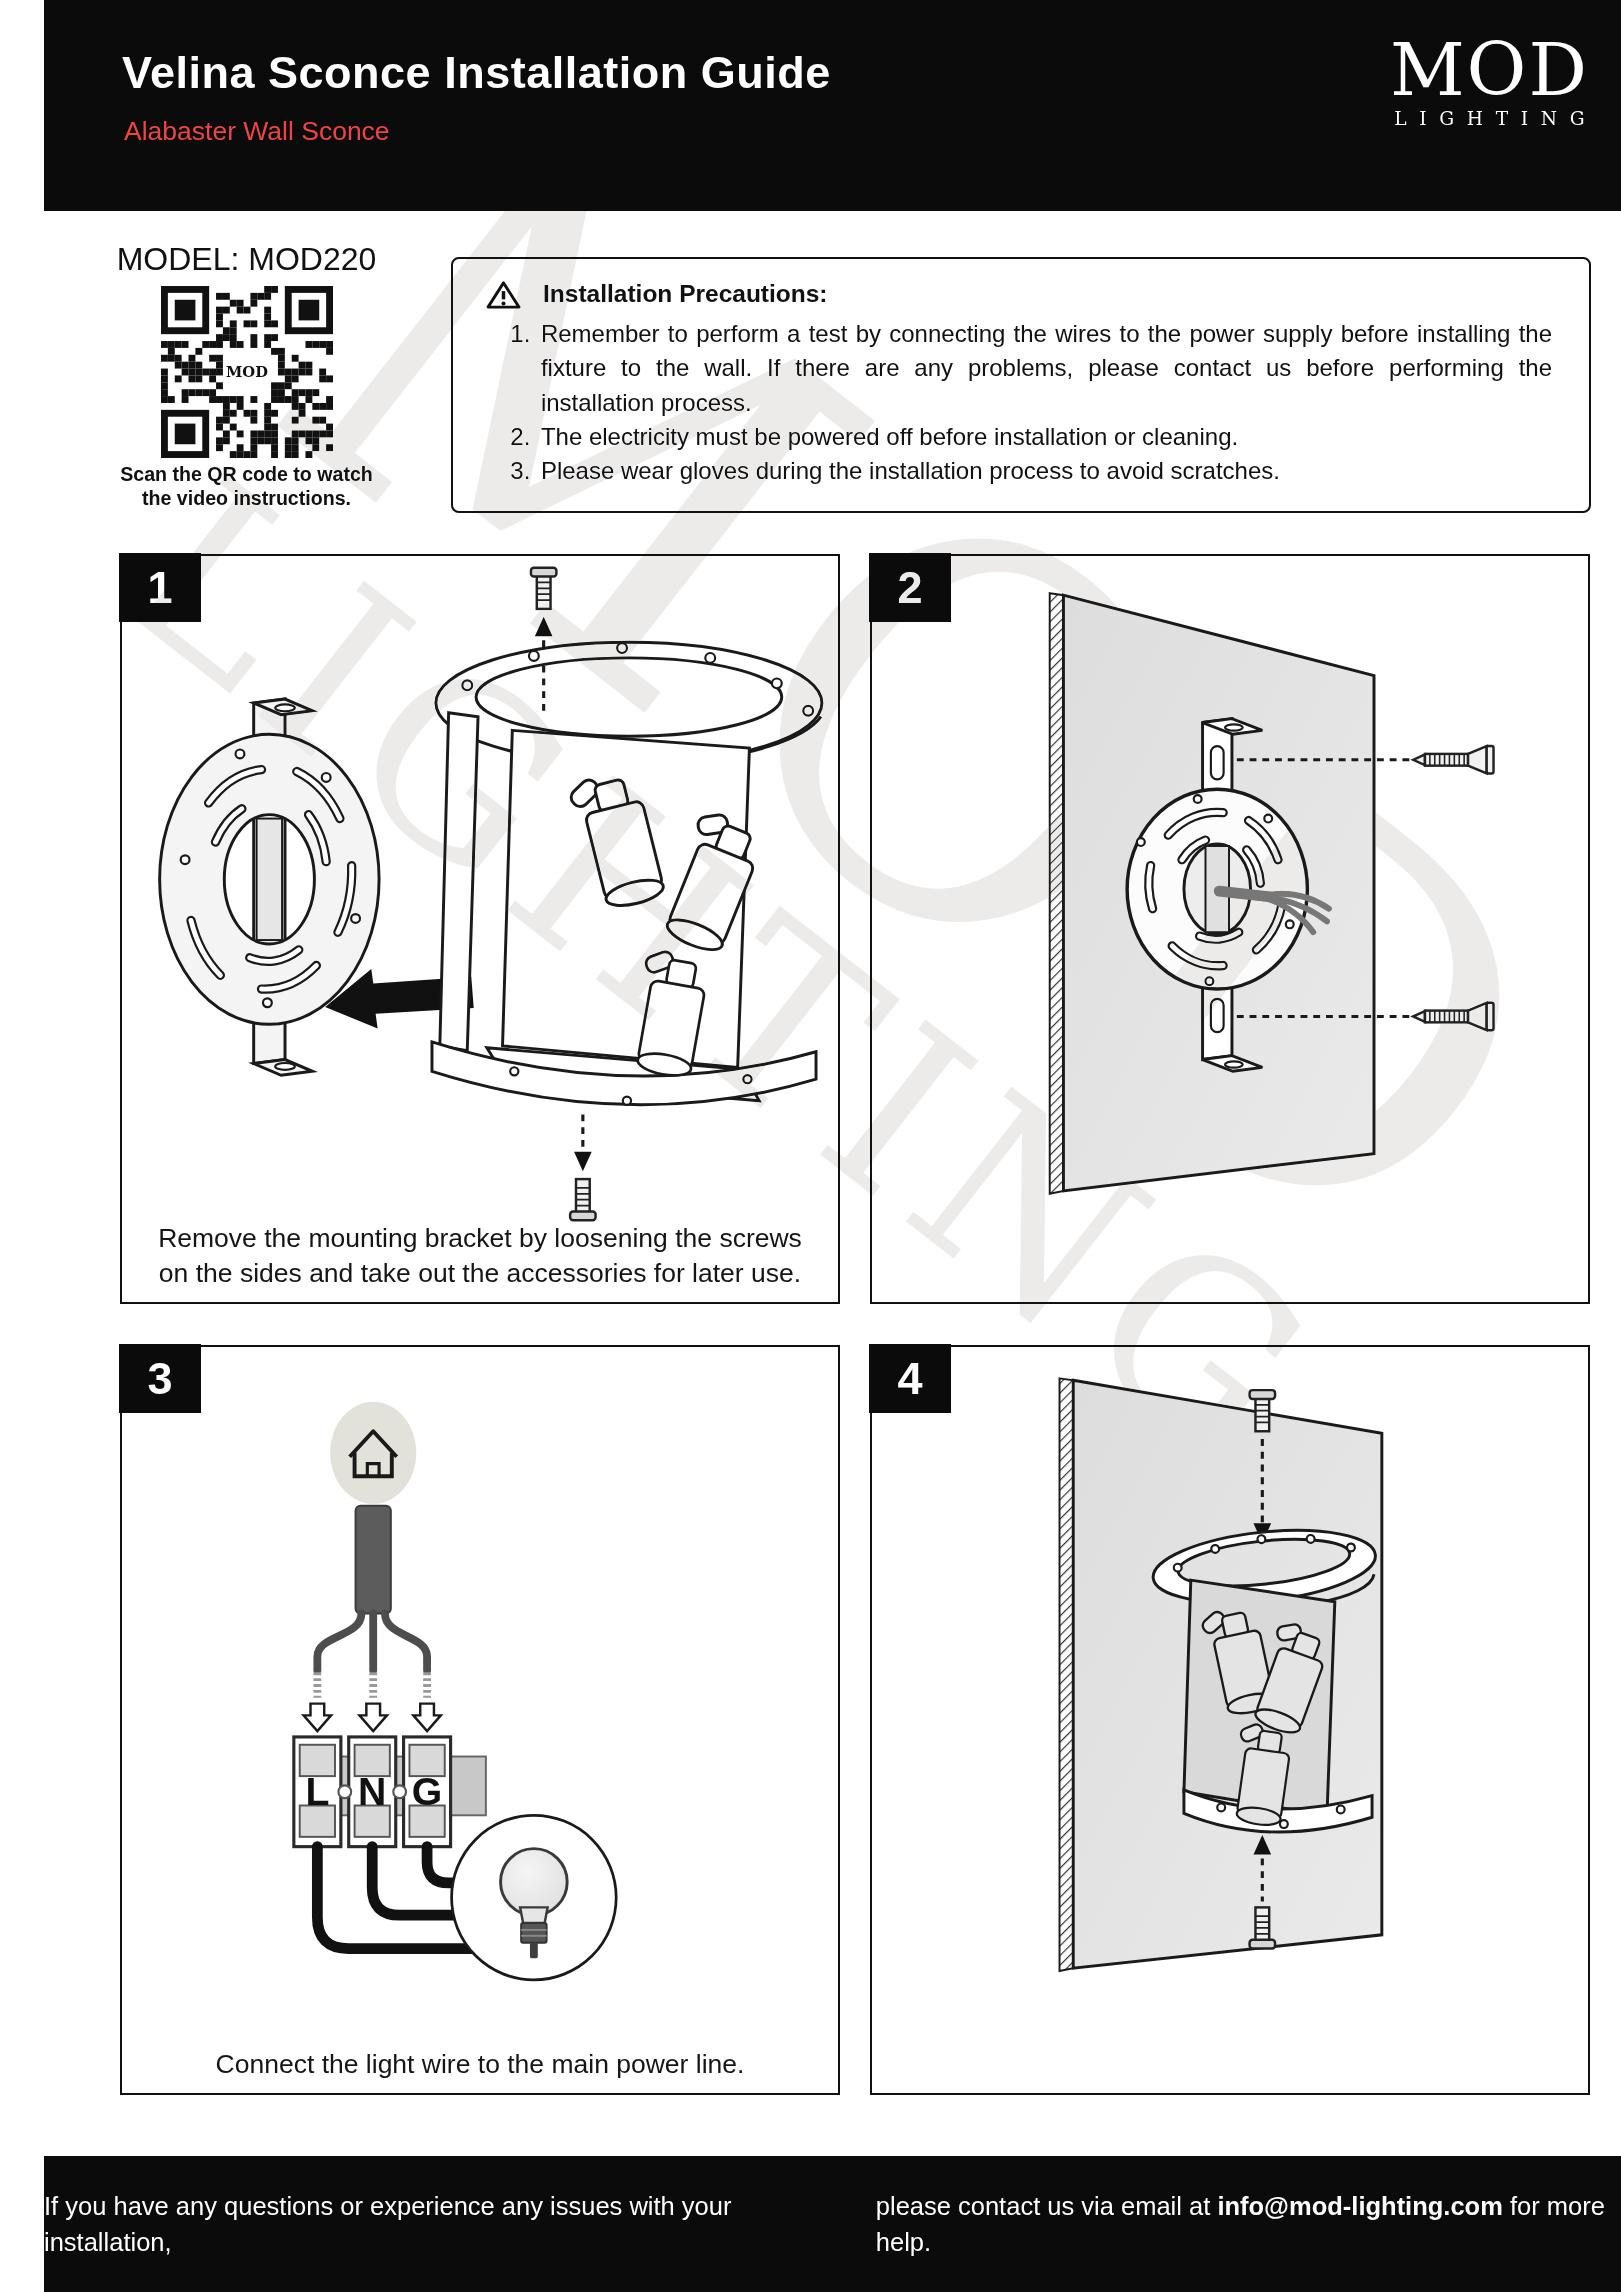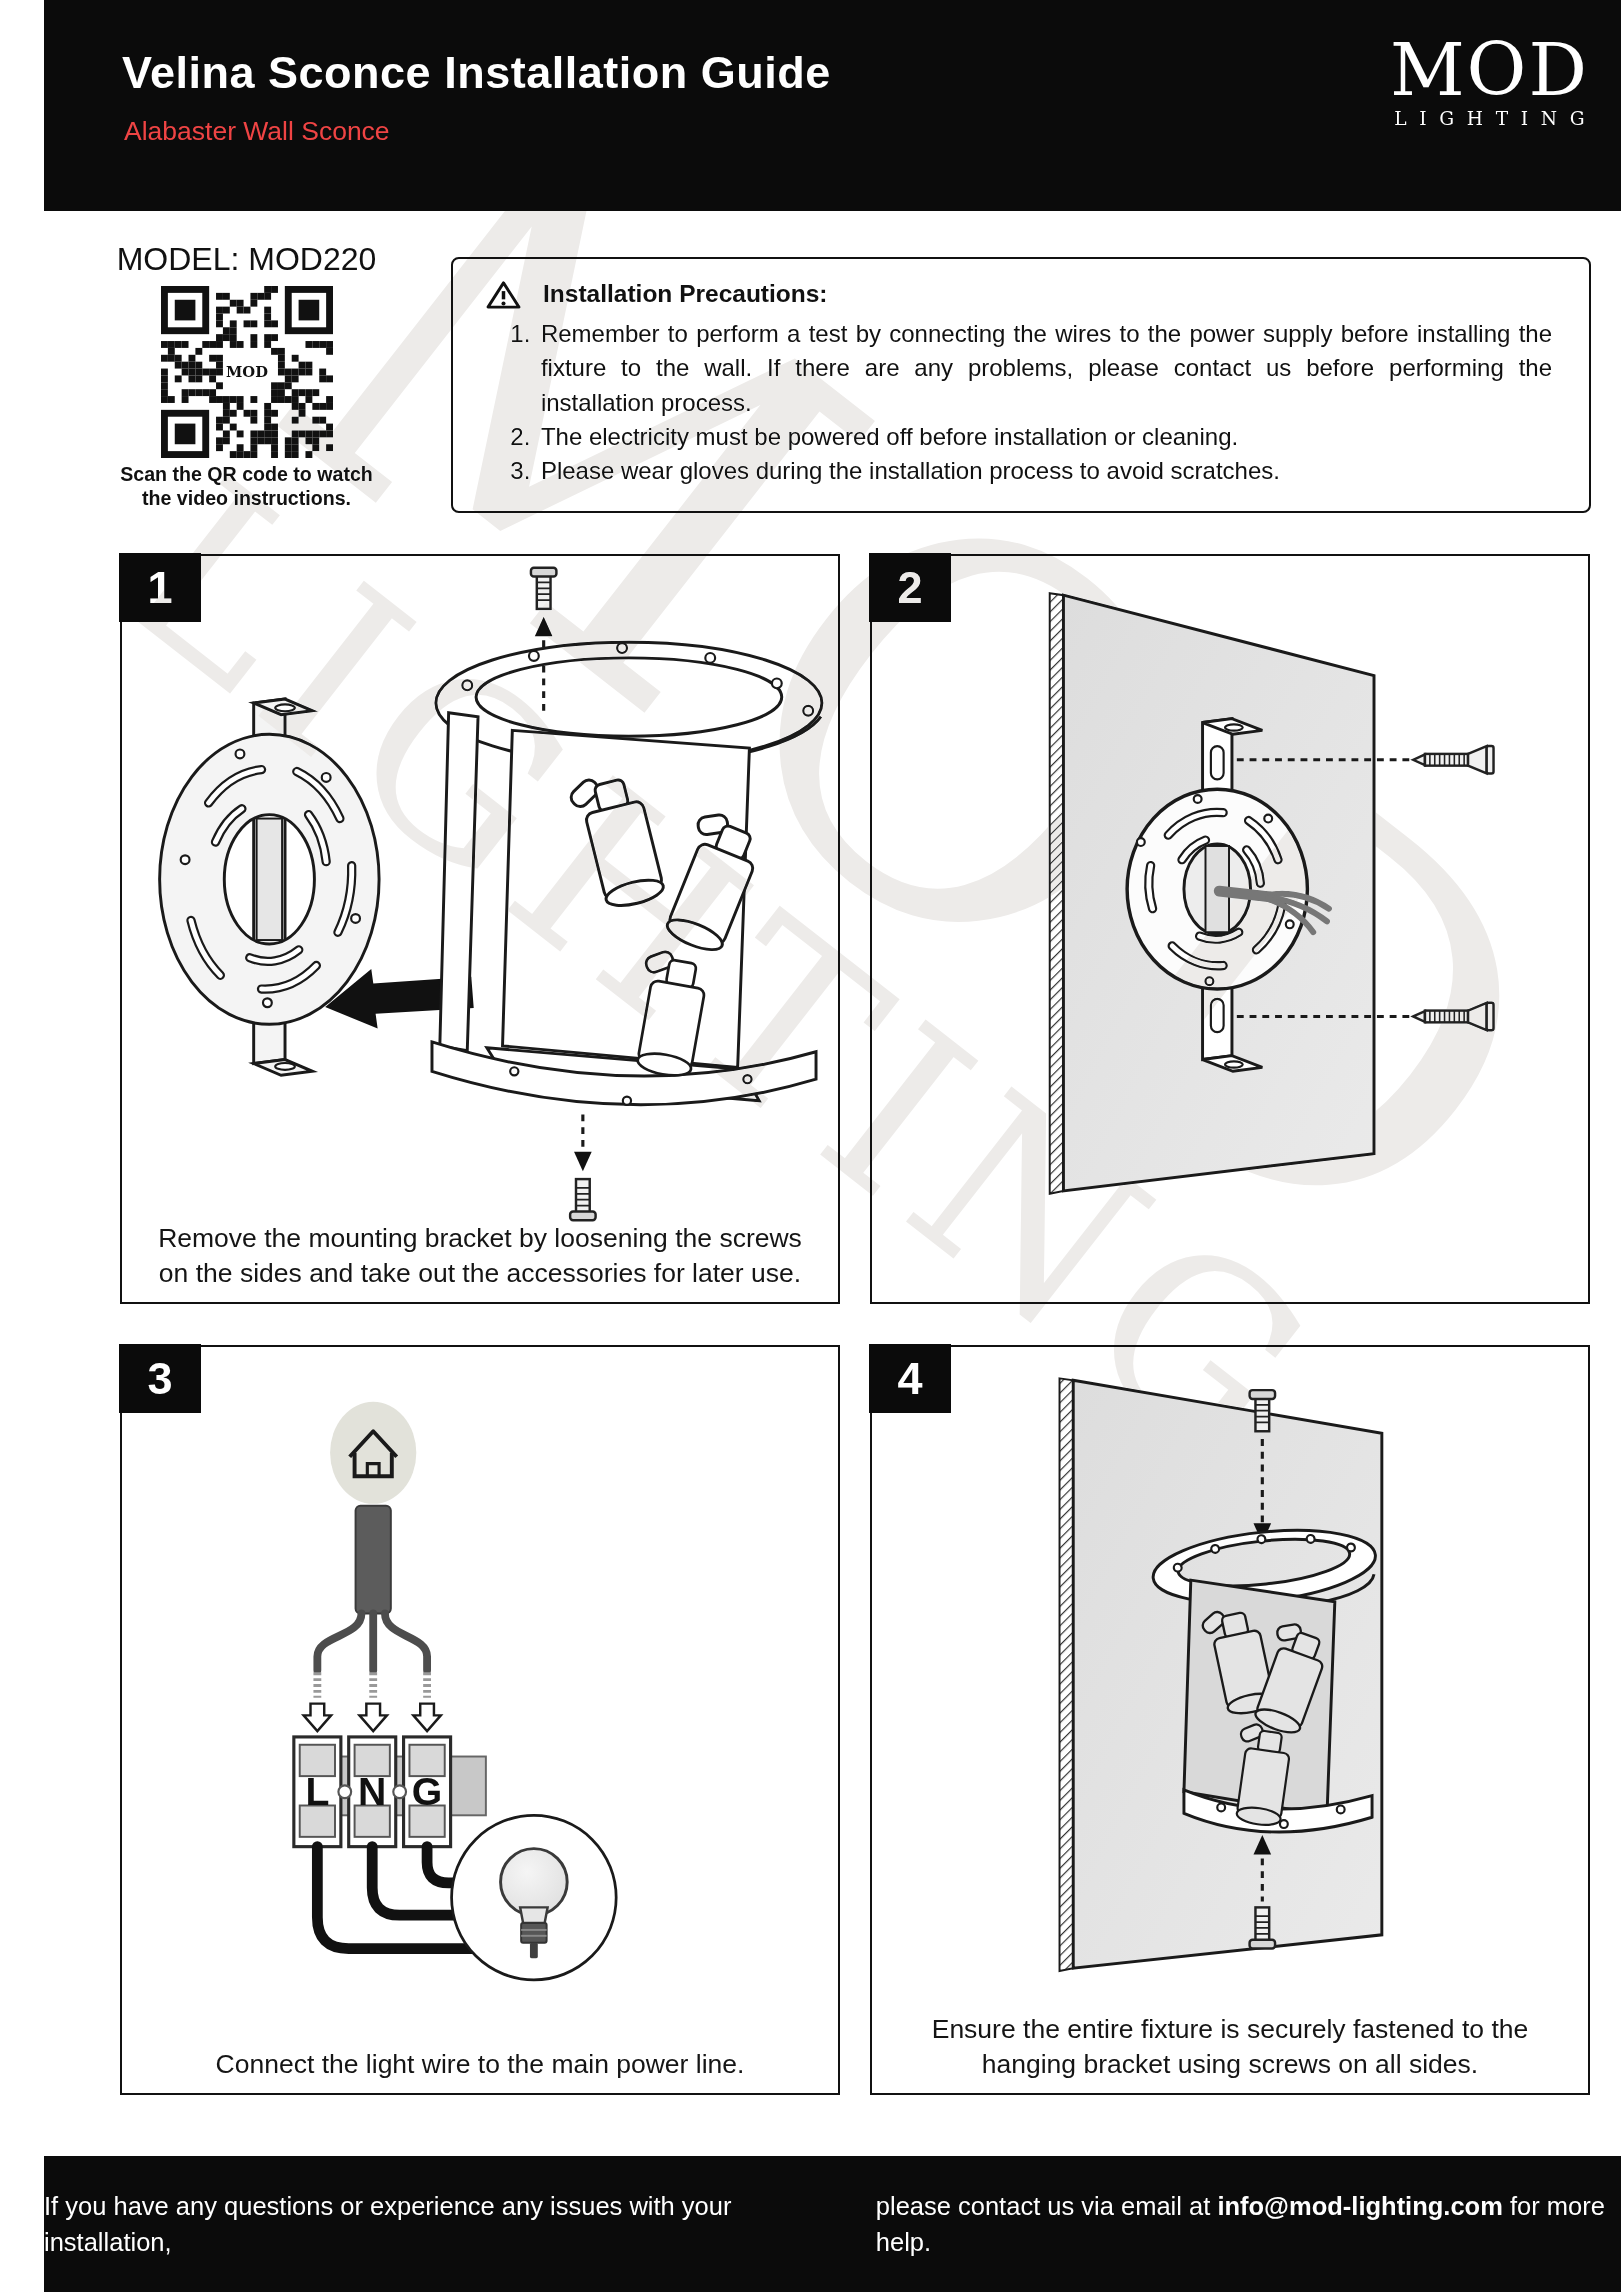--- a/index.html
+++ b/index.html
@@ -534,21 +534,20 @@
       <use href="#spot" transform="translate(434,326) rotate(20) scale(0.8)" style="color:#e4e4e4"></use>
       <path class="shape" d="M318,452 Q405,488 510,458 L510,480 Q405,512 318,476 Z"></path>
       <circle class="hole" cx="356" cy="470" r="4"></circle>
         <circle class="hole" cx="420" cy="487" r="4"></circle>
         <circle class="hole" cx="478" cy="472" r="4"></circle>
       <use href="#spot" transform="translate(402,424) rotate(8) scale(0.75)" style="color:#e4e4e4"></use>
       <polygon points="398,498 389,518 407,518" fill="#111"></polygon>
       <line class="dash" x1="398" y1="522" x2="398" y2="566"></line>
       <use href="#screwv" transform="translate(398,614) scale(1,-1)"></use>
     </svg>
-    <div class="caption">Ensure the entire fixture is securely fastened to the hanging bracket using screws on all sides.</div>
   </div>
 
   <div class="footer">
     <div>If you have any questions or experience any issues with your installation,</div>
     <div><span>please contact us via email at </span><b>info@mod-lighting.com</b><span> for more help.</span></div>
   </div>
 
 </div>
 
 

